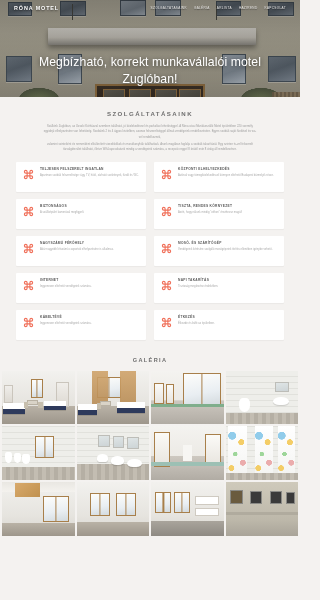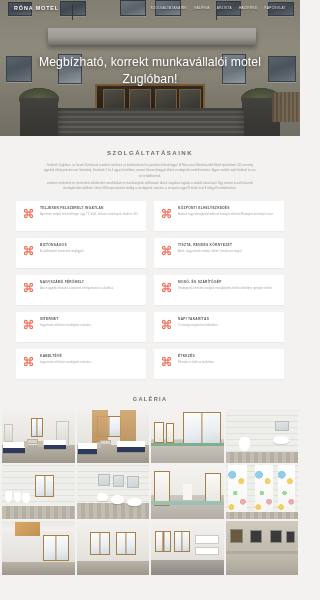--- a/index.html
+++ b/index.html
@@ -9,21 +9,21 @@
     font-family:"Liberation Sans", sans-serif;
     background:#f4f2f0;
     color:#555;
     overflow:hidden;
   }
   .page { width:300px; height:600px; position:relative; }
 
   
   .hero {
     position:relative;
-    width:300px; height:136px;
+    width:300px; height:97px;
     overflow:hidden;
     background:#8b5cf6;
   }
   .hero-photo { position:absolute; inset:0; }
   
   .facade {
     position:absolute; left:0; top:0; width:300px; height:137px;
     background:
       linear-gradient(180deg,#b9b4a3 0%,#b2ad9c 22%,#aaa594 40%,#9d9888 58%,#8f8b7d 72%,#7d7a70 100%);
   }

